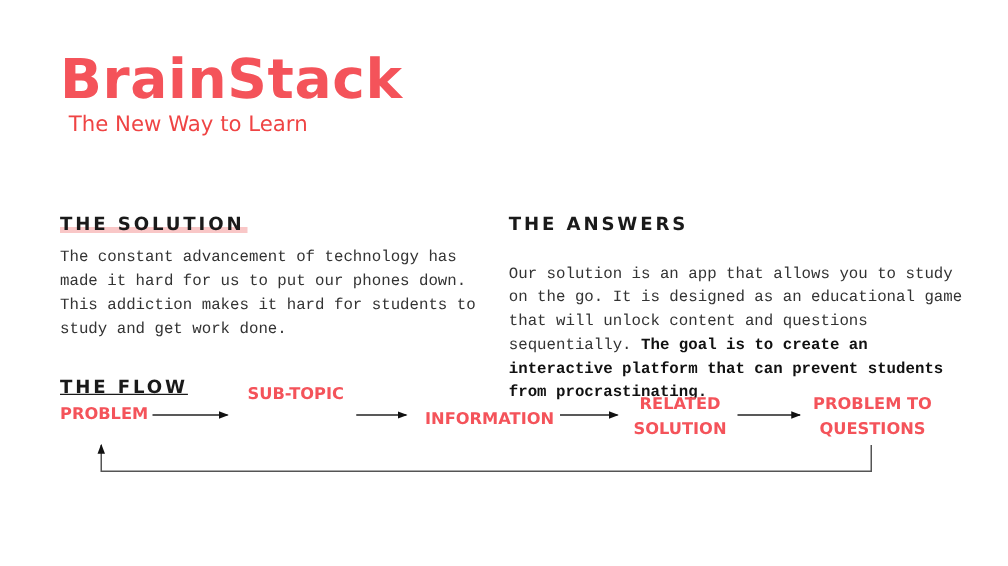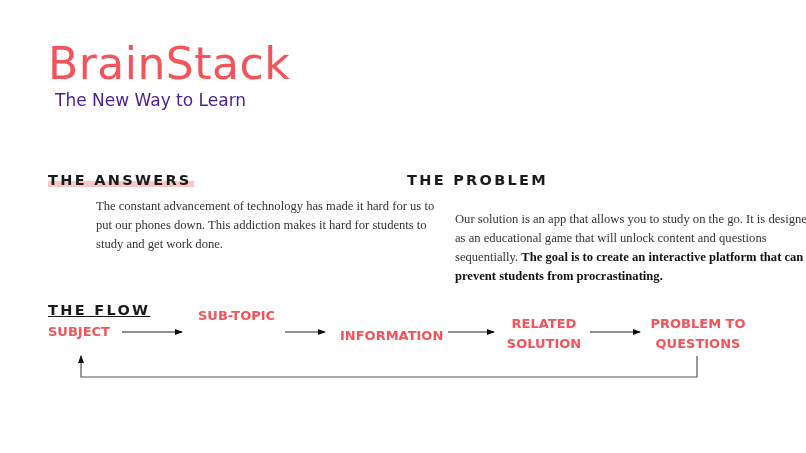--- a/index.html
+++ b/index.html
@@ -2,59 +2,59 @@
 <html><head>
 <meta charset="utf-8">
 <style>
   html, body { margin: 0; padding: 0; }
   body {
     width: 806px; height: 453px; background: #ffffff; position: relative; overflow: hidden;
     font-family: "Liberation Sans", sans-serif; color: #222222;
   }
   .abs { position: absolute; }
   .brand {
-    left: 48px; top: 38px; font-size: 44px; font-weight: normal; color: #f4535a;
+    left: 48px; top: 38px; font-size: 44px; font-weight: bold; color: #f4535a;
     letter-spacing: 0.5px; line-height: 52px; font-family: "DejaVu Sans", sans-serif;
   }
-  .tagline { left: 55px; top: 90px; font-size: 17px; color: #4c1d95; font-family: "DejaVu Sans", sans-serif; }
+  .tagline { left: 55px; top: 90px; font-size: 17px; color: #ef4444; font-family: "DejaVu Sans", sans-serif; }
   .section-title {
     font-size: 14.5px; font-weight: bold; letter-spacing: 2.3px; color: #1a1a1a;
     font-family: "DejaVu Sans", sans-serif;
   }
   .highlight {
     background: linear-gradient(to bottom, transparent 58%, #f9c7c7 58%, #f9c7c7 92%, transparent 92%);
     padding: 0 2px 0 0;
   }
-  .body-text { font-size: 12.6px; line-height: 19px; color: #333; font-family: Liberation Serif, serif; margin-left: 48px; }
+  .body-text { font-size: 12.6px; line-height: 19px; color: #333; font-family: Liberation Mono, monospace; }
   .body-text b { color: #111; }
   .flow-step {
     font-size: 13px; font-weight: bold; color: #f4535a; text-align: center; line-height: 20px;
     font-family: "DejaVu Sans", sans-serif;
   }
   svg.flow { position: absolute; left: 0; top: 0; }
 </style>
 </head>
 <body>
 
 <div class="abs brand">BrainStack</div>
 <div class="abs tagline">The New Way to Learn</div>
 
 <div class="abs section-title" style="left:48px; top:172px;">
-  <span class="highlight">THE ANSWERS</span>
+  <span class="highlight">THE SOLUTION</span>
 </div>
 <div class="abs body-text" style="left:48px; top:197px; width:340px;">The constant advancement of technology has made it hard for us to put our phones down. This addiction makes it hard for students to study and get work done.</div>
 
-<div class="abs section-title" style="left:407px; top:172px;">THE PROBLEM</div>
+<div class="abs section-title" style="left:407px; top:172px;">THE ANSWERS</div>
 <div class="abs body-text" style="left:407px; top:210px; width:370px;">
   <span>Our solution is an app that allows you to study on the go. It is designed as an educational game that will unlock content and questions sequentially. </span><b>The goal is to create an interactive platform that can prevent students from procrastinating.</b>
 </div>
 
 <div class="abs section-title" style="left:48px; top:302px;text-decoration:underline;">THE FLOW</div>
 
-<div class="abs flow-step" style="left:48px; top:322px;">SUBJECT</div>
+<div class="abs flow-step" style="left:48px; top:322px;">PROBLEM</div>
 <div class="abs flow-step" style="left:198px; top:306px;">SUB-TOPIC</div>
 <div class="abs flow-step" style="left:340px; top:326px;">INFORMATION</div>
 <div class="abs flow-step" style="left:500px; top:314px; width:88px;">RELATED SOLUTION</div>
 <div class="abs flow-step" style="left:648px; top:314px; width:100px;">PROBLEM TO QUESTIONS</div>
 
 <svg class="flow" width="806" height="453">
   <defs>
     <marker id="ah" markerWidth="8" markerHeight="8" refX="7" refY="4" orient="auto" markerUnits="userSpaceOnUse">
       <path d="M0,1 L8,4 L0,7 Z" fill="#111"></path>
     </marker>

